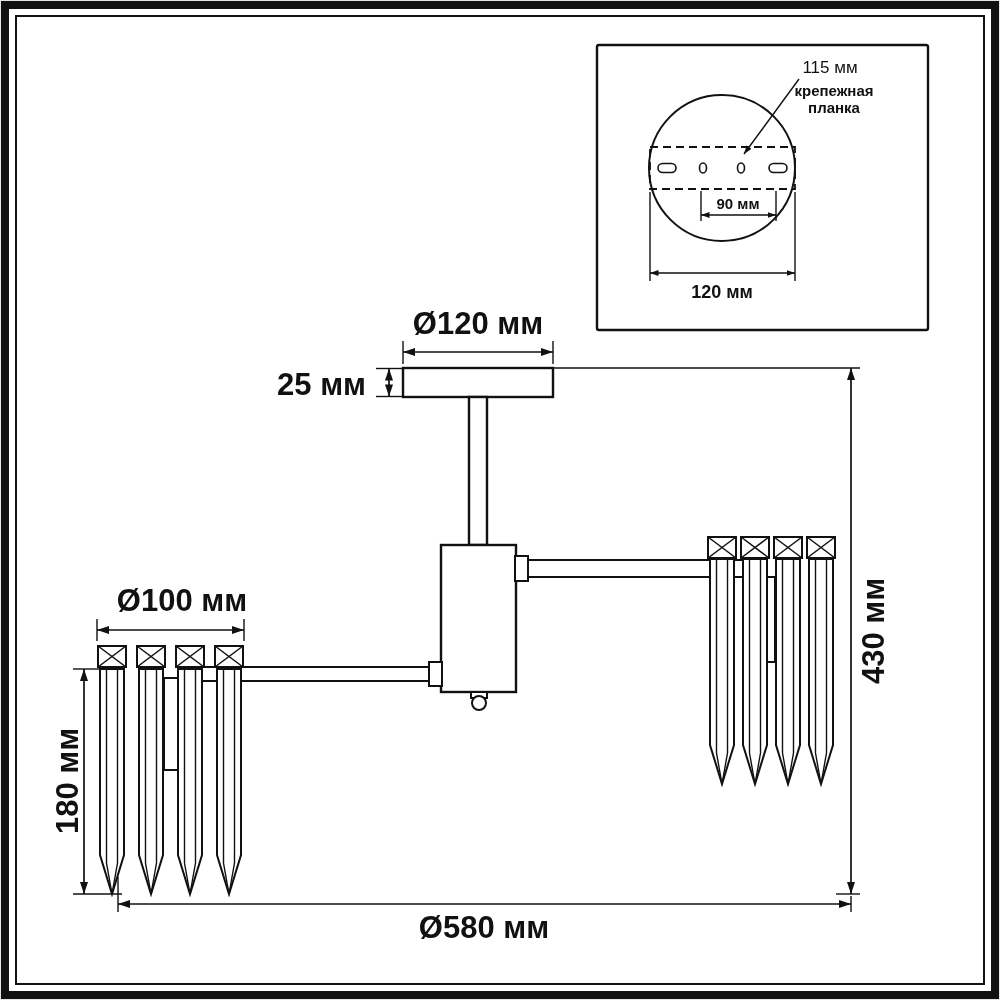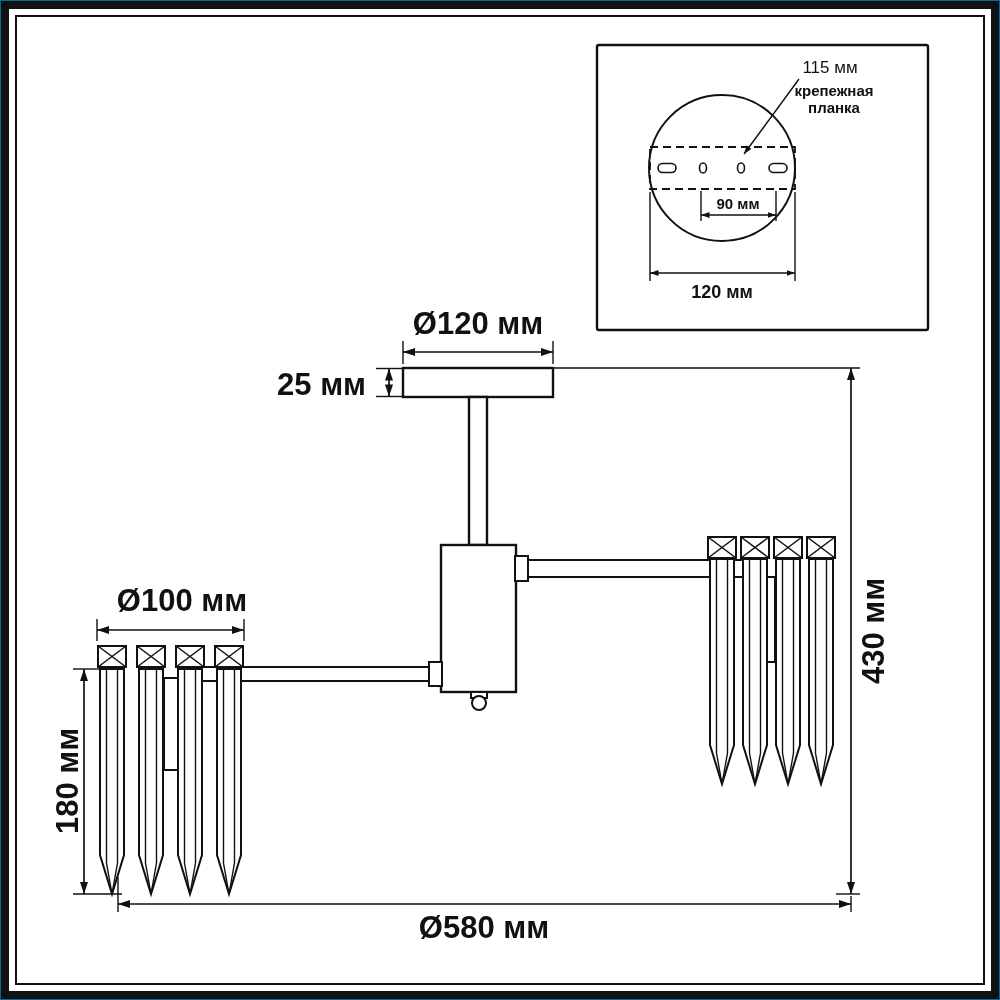--- a/index.html
+++ b/index.html
@@ -1,16 +1,16 @@
 <!DOCTYPE html>
 <html><head>
 <meta charset="utf-8">
 <style>
   html,body{margin:0;padding:0;background:#fff;}
-  .stage{width:1000px;height:1000px;position:relative;background:#0369a1;}
+  .stage{width:1000px;height:1000px;position:relative;background:#e5e5e5;}
   svg{display:block;}
   text{font-family:"Liberation Sans","DejaVu Sans",sans-serif;fill:#111;}
   .big{font-size:31px;font-weight:bold;}
   .ins-lg{font-size:18px;font-weight:600;}
   .ins-md{font-size:17px;font-weight:400;}
   .ins-sm{font-size:15px;font-weight:bold;}
   .ins-dim{font-size:15px;font-weight:600;}
   .ol{fill:#fff;stroke:#111;stroke-width:2.4;}
   .ol2{fill:#fff;stroke:#111;stroke-width:2;}
   .thin{fill:#fff;stroke:#111;stroke-width:1.6;}

